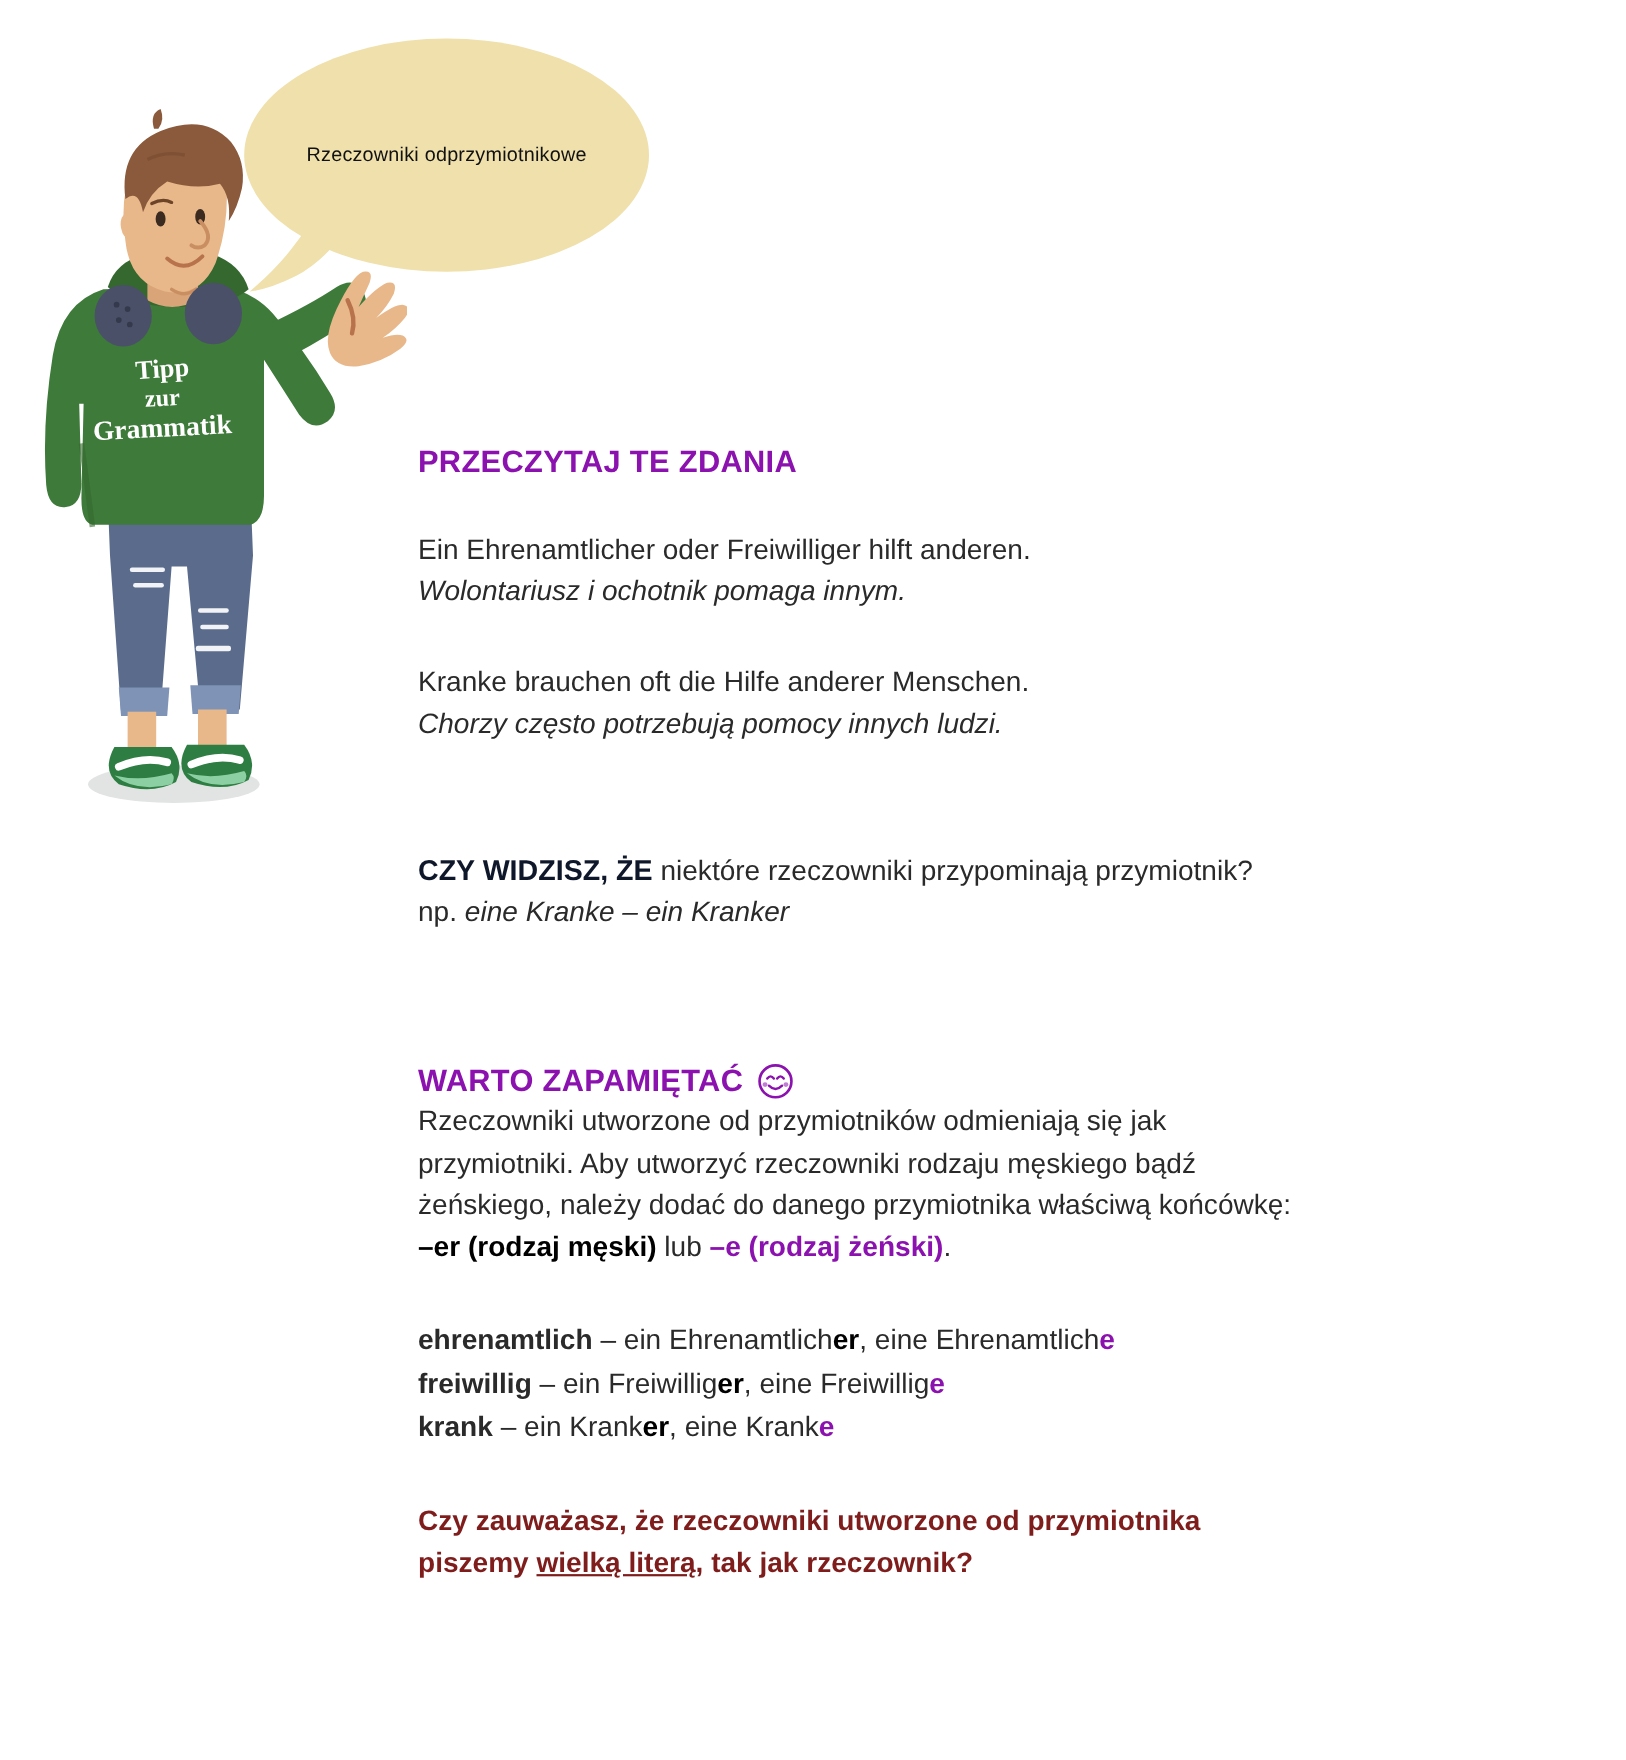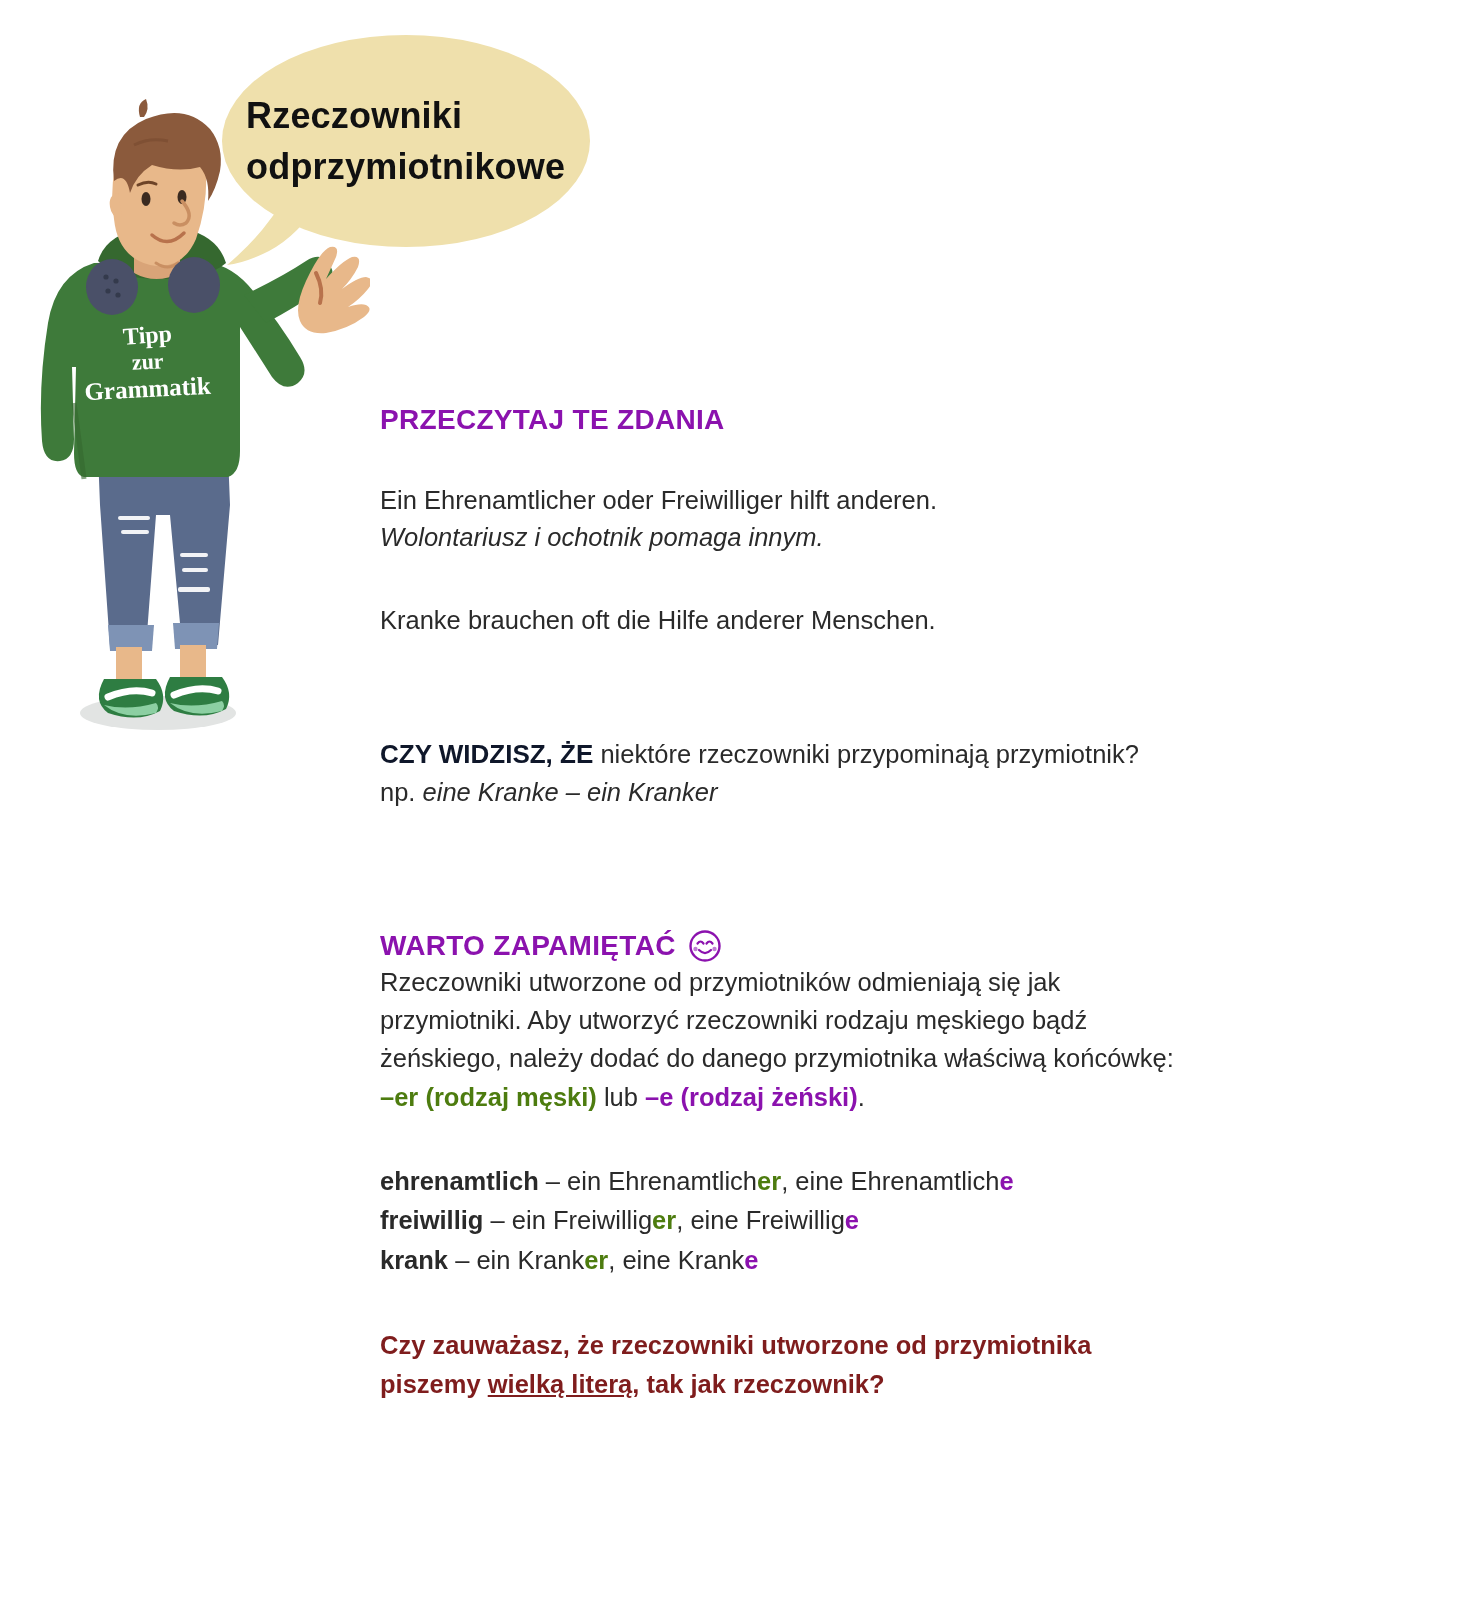--- a/index.html
+++ b/index.html
@@ -18,21 +18,21 @@
   
   #bubble{
     position:absolute; left:222px; top:35px;
     width:368px; height:212px;
     background:#EFE0AC;
     border-radius:50% / 50%;
     display:flex; align-items:center; justify-content:center;
     z-index:5;
   }
   #bubble-text{
-    font-size:36px; font-weight:bold; color:#111;
+    font-size:18px; font-weight:normal; color:#111;
     line-height:1.42; letter-spacing:.2px;
     padding:0 24px;
   }
   #bubble-tail{
     position:absolute; left:225px; top:195px;
     width:110px; height:72px; z-index:4;
   }
 
   
   #content{
@@ -55,21 +55,21 @@
 
   .gap-sm{ height:22px; }
   .gap-md{ height:46px; }
   .gap-xl{ height:96px; }
 
   .inline-head{
     color:#0f172a; font-weight:bold; font-size:26px;
   }
   .bi{ font-weight:normal; font-style:italic; }
 
-  .blue{ color:#4d7c0f;margin-top:24px; }
+  .blue{ color:#000000;margin-top:24px; }
   .purple{ color:#8B12AE; }
   .b{ font-weight:bold; }
   .u{ text-decoration:underline; }
 
   #warto-head{
     display:flex; align-items:center; gap:12px;
   }
   #smiley{ width:34px; height:34px; flex:none; }
 
   p.para{
@@ -182,20 +182,21 @@
   <h2 class="section-head">PRZECZYTAJ TE ZDANIA</h2>
 
   <div class="gap-md"></div>
 
   <p class="line">Ein Ehrenamtlicher oder Freiwilliger hilft anderen.</p>
   <p class="line it">Wolontariusz i ochotnik pomaga innym.</p>
 
   <div class="gap-md"></div>
 
   <p class="line">Kranke brauchen oft die Hilfe anderer Menschen.</p>
+  <p class="line it">Chorzy często potrzebują pomocy innych ludzi.</p>
 
   <div class="gap-xl"></div>
 
   <p class="line">
     <span class="inline-head">CZY WIDZISZ, ŻE</span><span> niektóre rzeczowniki przypominają przymiotnik?</span>
   </p>
   <p class="line">
     <span>np. </span><span class="bi">eine Kranke – ein Kranker</span>
   </p>
 

